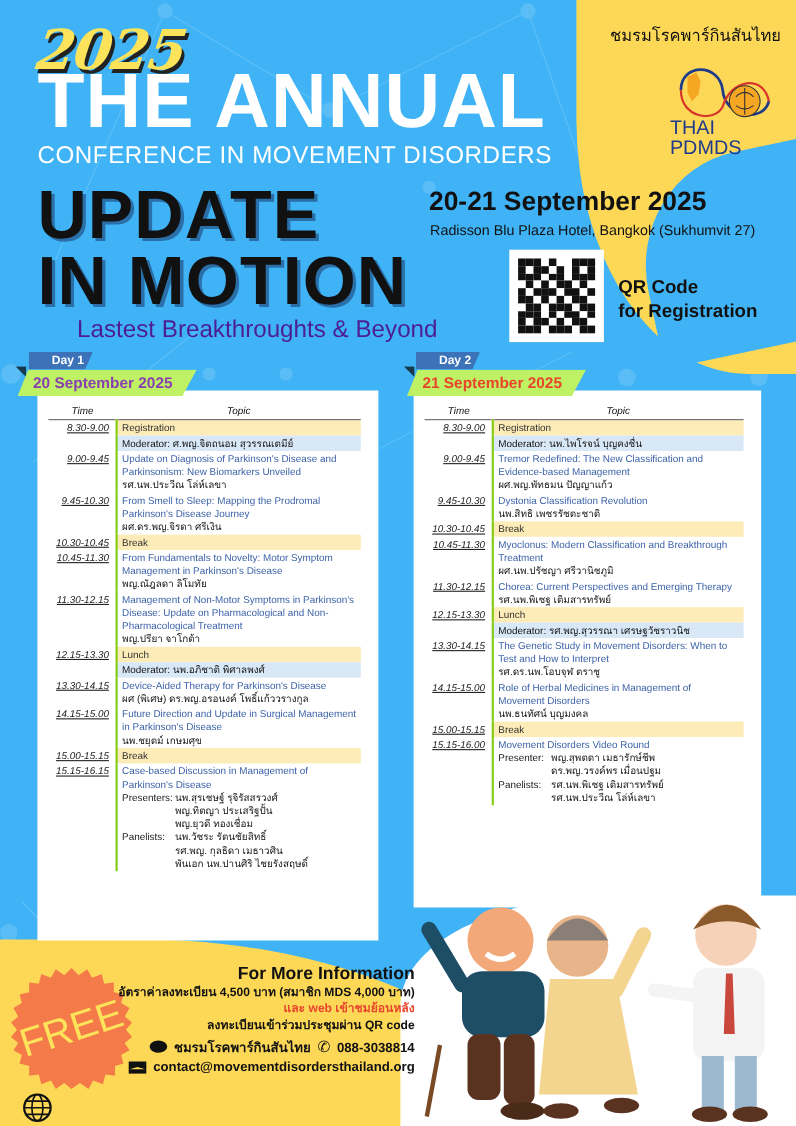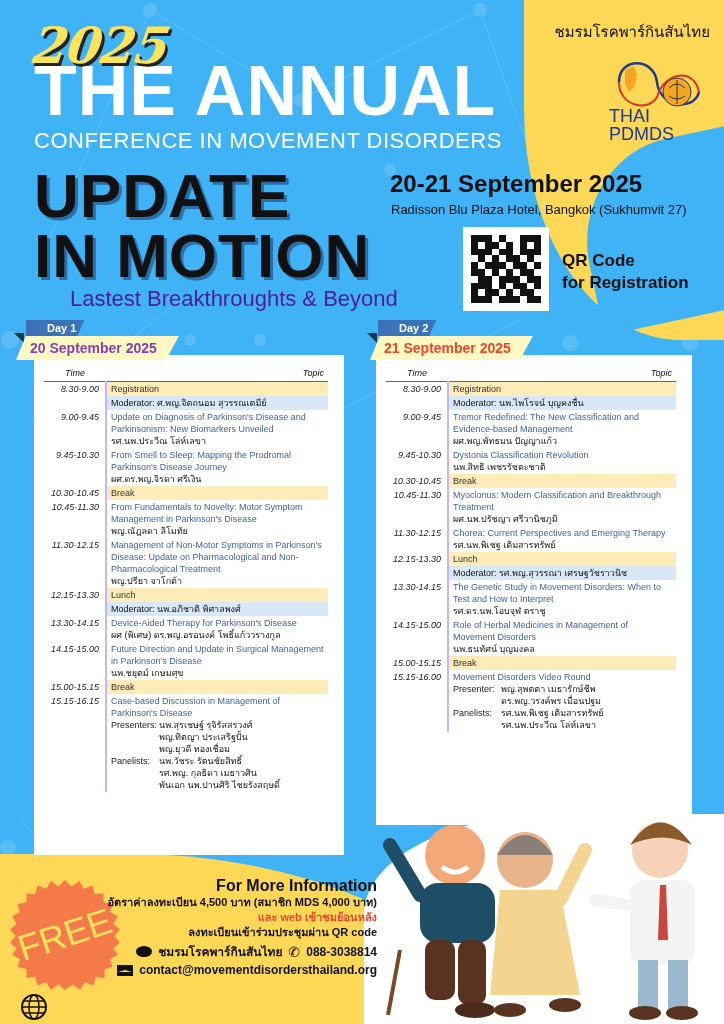--- a/index.html
+++ b/index.html
@@ -92,40 +92,41 @@
     position: absolute; background: #fff; z-index: 3;
   }
   .day-tag {
     position: absolute; z-index: 5;
     background: #3b72b8; color: #fff; font-size: 11px; font-weight: bold;
     padding: 2px 8px 2px 21px;
     clip-path: polygon(0 0, 100% 0, 88% 100%, 0 100%);
   }
   .day-banner {
     position: absolute; z-index: 5;
-    background: #fef9c3; font-weight: 900; font-size: 14px;
+    background: #bef264; font-weight: 900; font-size: 14px;
     padding: 4px 22px 4px 14px;
     clip-path: polygon(6% 0, 100% 0, 92% 100%, 0 100%);
   }
   .day-fold {
     position: absolute; z-index: 4; width: 10px; height: 10px; background: #163a4a;
     clip-path: polygon(0 0, 100% 0, 100% 100%);
   }
   table.sched {
     border-collapse: collapse; font-size: 9px; line-height: 12px;
   }
   table.sched th {
-    font-style: italic; font-weight: normal; text-align: right;
+    font-style: italic; font-weight: normal; text-align: center;
     padding: 2px 4px; border-bottom: 1px solid #666; color: #111;
   }
   table.sched th.tcol { text-align: center; }
   table.sched td.time {
     font-style: italic; text-align: right; vertical-align: top;
     padding: 1px 6px 1px 2px; width: 62px; white-space: nowrap; color: #222;
-    border-right: 2px solid #c4b5fd;
+    border-right: 2px solid #84cc16;
+    text-decoration: underline;
   }
   table.sched td.topic { padding: 1px 4px; vertical-align: top; }
   .topic-title { color: #3d63a8; }
   .speaker { color: #111; }
   .row-yellow td.topic { background: #fdecb8; color: #333; }
   .row-blue td.topic { background: #d9e8f7; color: #111; }
   .pres-grid { display: grid; grid-template-columns: 46px 1fr; column-gap: 2px; }
   .pres-grid .lbl { color: #222; }
 
   

